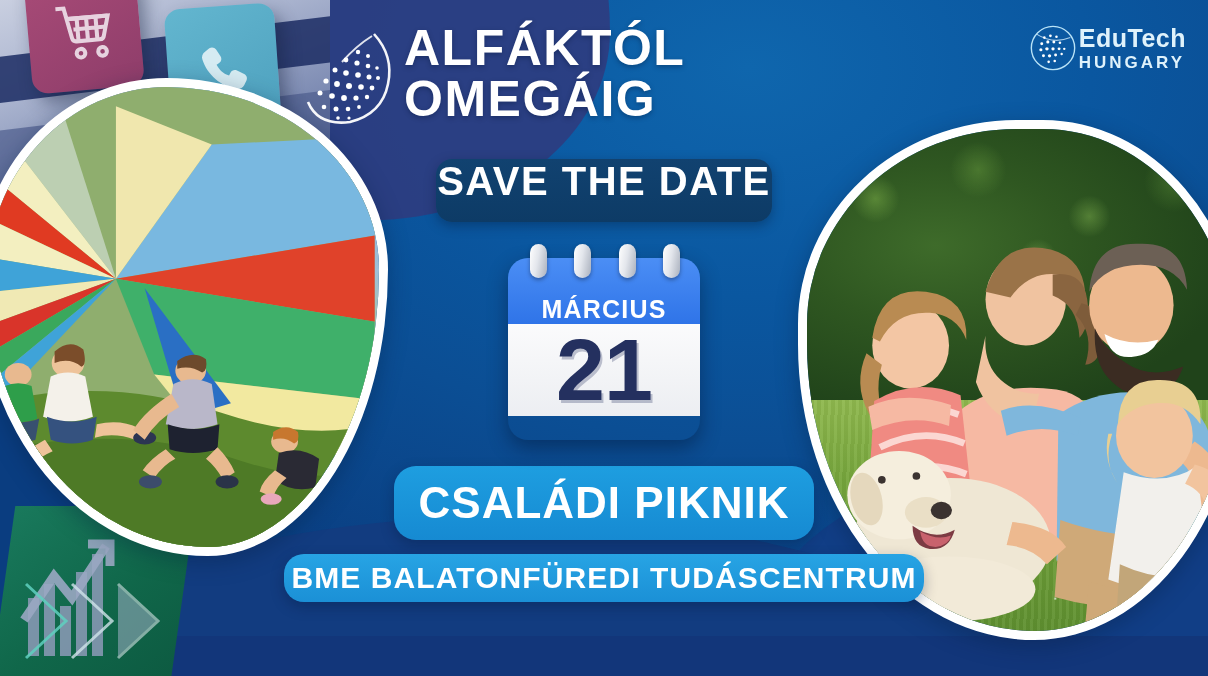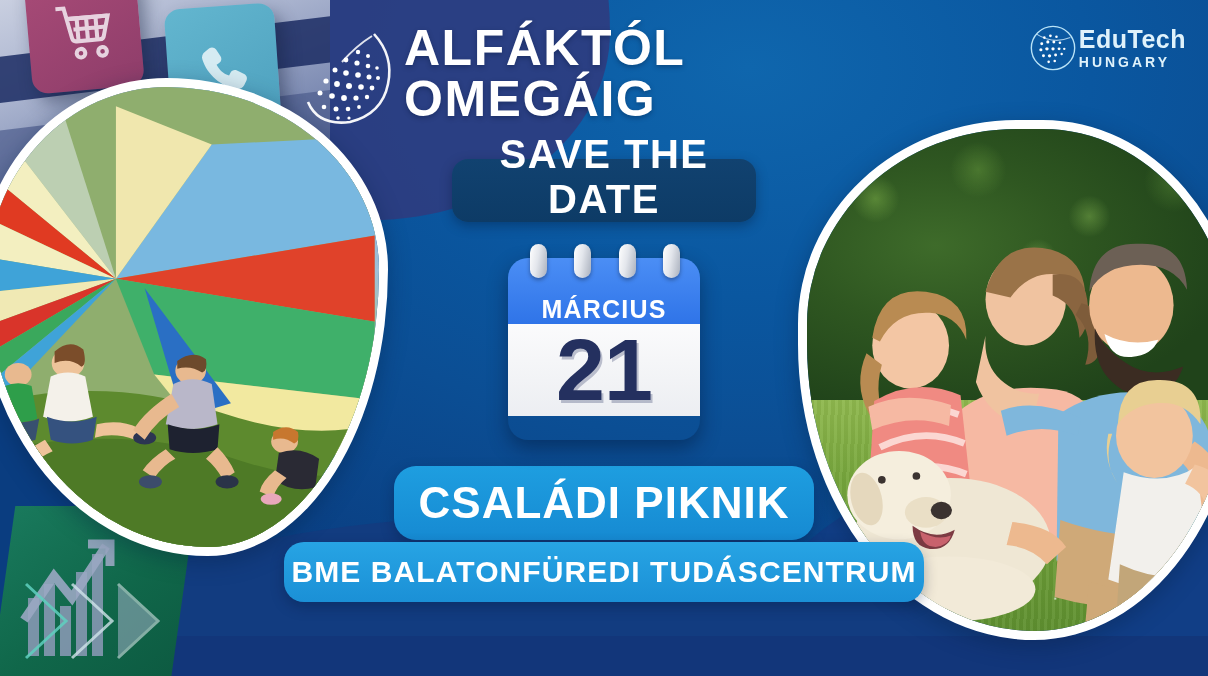--- a/index.html
+++ b/index.html
@@ -126,23 +126,23 @@
     font-size:50px; line-height:52px; text-shadow:0 2px 5px rgba(0,20,50,.35);
   }
   .brand-l2{ margin-top:-1px; }
 
   .subtitle{
     color:#fff; font-weight:700; font-size:19.5px; letter-spacing:.9px;
     margin-top:10px; text-shadow:0 1px 3px rgba(0,20,50,.4);
   }
 
   .stdate{
-    margin:17px auto 0; width:304px; height:63px;
+    margin:17px auto 0; width:336px; height:63px;
     background:linear-gradient(180deg,#114270 0%,#0d3b66 100%);
-    border-radius:16px; display:flex; align-items:flex-end; justify-content:center;
+    border-radius:16px; display:flex; align-items:flex-start; justify-content:center;
     box-shadow:0 4px 12px rgba(0,20,50,.35);
   }
   .stdate span{ color:#fff; font-weight:700; font-size:40px; letter-spacing:1.5px; }
 
   
   .cal{ position:relative; margin:22px auto 0; width:192px; height:196px; }
   .cal-rings{ position:absolute; top:0; left:22px; width:150px; height:30px; display:flex; justify-content:space-between; z-index:3;}
   .ring{ width:17px; height:34px; border-radius:9px;
     background:linear-gradient(100deg,#ffffff 0%,#e3e6ec 45%,#a9b0bd 100%);
     box-shadow:0 2px 4px rgba(0,0,0,.35); }
@@ -157,30 +157,30 @@
     text-shadow:2px 3px 0 rgba(36,48,95,.28); }
 
   .pill{
     margin:0 auto; border-radius:22px; display:flex; align-items:center; justify-content:center;
     box-shadow:0 5px 14px rgba(0,20,50,.3);
   }
   .pill span{ color:#fff; font-weight:700; }
   .pill-main{ margin-top:26px; width:420px; height:74px;
     background:linear-gradient(180deg,#1e9ee0 0%,#168ad2 100%); }
   .pill-main span{ font-size:44px; letter-spacing:1px; }
-  .pill-sub{ margin-top:2px; width:640px; height:60px;
+  .pill-sub{ margin-top:14px; width:640px; height:48px;
     background:linear-gradient(180deg,#27a4e4 0%,#1b90d6 100%); border-radius:20px; }
   .pill-sub span{ font-size:30px; letter-spacing:1.1px; }
 
   
   .edutech{ position:absolute; right:22px; top:22px; display:flex; align-items:center; gap:0; z-index:25; }
   .et-sphere{ width:52px; height:52px; }
   .et-text{ display:flex; flex-direction:column; line-height:1; }
   .et-l1{ color:#dff2fb; font-weight:700; font-size:25px; letter-spacing:.5px; }
-  .et-l2{ color:#dff2fb; font-weight:700; font-size:14px; letter-spacing:3px; margin-top:3px; }
+  .et-l2{ color:#dff2fb; font-weight:700; font-size:17px; letter-spacing:3px; margin-top:3px; }
 </style>
 </head>
 <body>
 
 <div id="poster">
 
   <div class="bg-blob-purple"></div>
   <div class="bg-blob-navy-br"></div>
   <div class="bg-sweep-bottom"></div>
   <div class="bg-dark-strip"></div>

